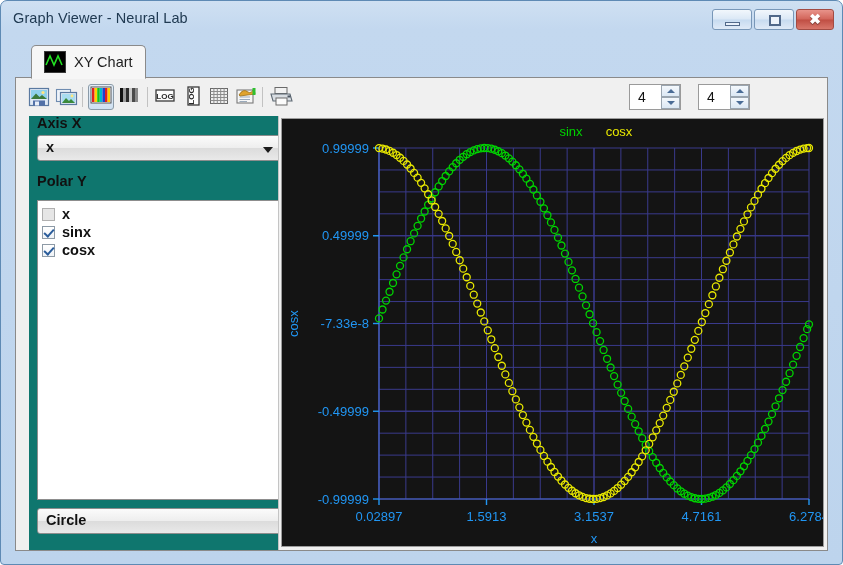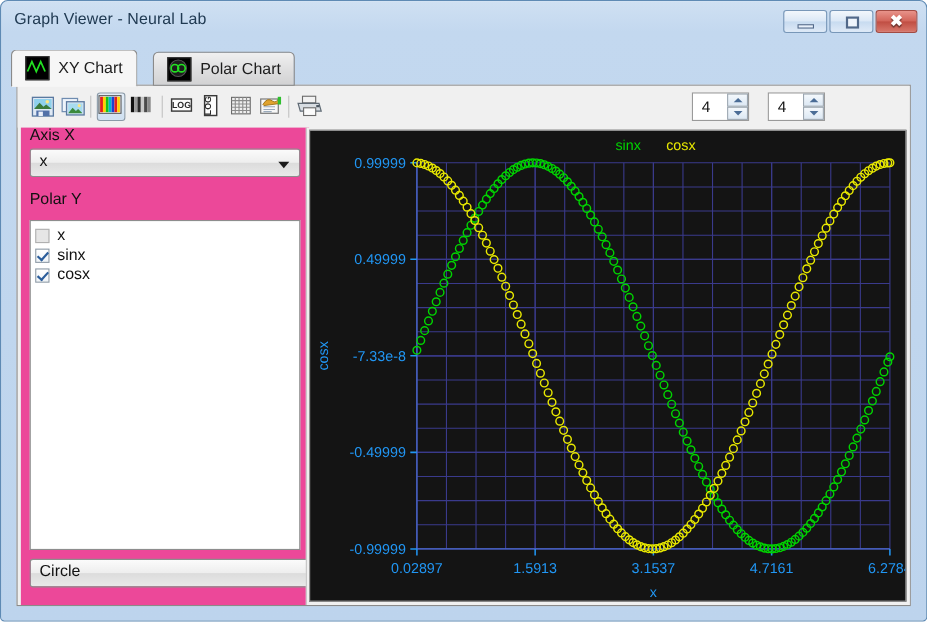--- a/index.html
+++ b/index.html
@@ -94,21 +94,21 @@
     background: #f6f6f6;
     border-bottom: 1px solid #f6f6f6;
     z-index: 3;
     height: 34px;
   }
   .tab.inactive {
     background: linear-gradient(to bottom,#f0f0f0 0%,#dededf 55%,#d2d2d3 100%);
     top: 2px; height: 31px;
     z-index: 1;
   }
-  #tab-xy { left: 3px; }
+  #tab-xy { left: 24px; }
   #tab-polar { left: 132px; }
   .tab-ico {
     width: 20px; height: 20px;
     margin-right: 8px;
     background: #000000;
     border: 1px solid #3a3a3a;
     flex: none;
   }
 
   
@@ -125,20 +125,21 @@
     position: absolute; left: 0; top: 0;
     width: 811px; height: 38px;
     background: #f0f0f0;
   }
   .tb-btn {
     position: absolute; top: 6px;
     width: 26px; height: 26px;
     box-sizing: border-box;
     border: 1px solid transparent;
     border-radius: 3px;
+    text-align: center;
   }
   .tb-btn.pressed {
     border: 1px solid #8a9aa8;
     background: linear-gradient(to bottom,#e4eef8,#cfe0f1);
   }
   .tb-sep {
     position: absolute; top: 9px;
     width: 1px; height: 20px;
     background: #c2c2c2;
   }
@@ -173,23 +174,24 @@
     left: 50%; top: 50%;
     margin-left: -4px; margin-top: -2px;
     border-left: 4px solid transparent;
     border-right: 4px solid transparent;
   }
   .spin-up::after { border-bottom: 4px solid #4a6c96; }
   .spin-dn::after { border-top: 4px solid #4a6c96; }
 
   
   #leftpanel {
-    position: absolute; left: 3px; top: 38px;
+    position: absolute; left: 13px; top: 38px;
     width: 262px; height: 434px;
-    background: #ec4899;
+    background: #0f766e;
+    font-weight: bold;
   }
   .panel-label {
     position: absolute;
     font-size: 14.5px; color: #111;
   }
   .combo {
     position: absolute;
     box-sizing: border-box;
     height: 26px;
     border: 1px solid #8d8d8d;
@@ -280,30 +282,20 @@
   <div id="client">
 
     <div id="tabstrip">
       <div class="tab active" id="tab-xy">
         <span class="tab-ico">
           <svg width="18" height="18" viewBox="0 0 18 18">
             <path d="M1,13 L5,4 L9,13 L13,4 L17,13" fill="none" stroke="#22e022" stroke-width="1.6"></path>
           </svg>
         </span>
         <span>XY Chart</span>
-      </div>
-      <div class="tab inactive" id="tab-polar">
-        <span class="tab-ico">
-          <svg width="18" height="18" viewBox="0 0 18 18">
-            <circle cx="9" cy="9" r="7.5" fill="#1d1d1d" stroke="#555" stroke-width="1"></circle>
-            <circle cx="6" cy="9" r="3.4" fill="none" stroke="#22e022" stroke-width="1.5"></circle>
-            <circle cx="12" cy="9" r="3.4" fill="none" stroke="#22e022" stroke-width="1.5"></circle>
-          </svg>
-        </span>
-        <span>Polar Chart</span>
       </div>
     </div>
 
     <div id="tabbody">
 
       <div id="toolbar">
 
         <div class="tb-btn" style="left:10px">
           <svg width="24" height="24" viewBox="0 0 24 24">
             <rect x="2.5" y="3.5" width="19" height="17" fill="#dfe9f5" stroke="#5a79a0" stroke-width="1.2"></rect>

